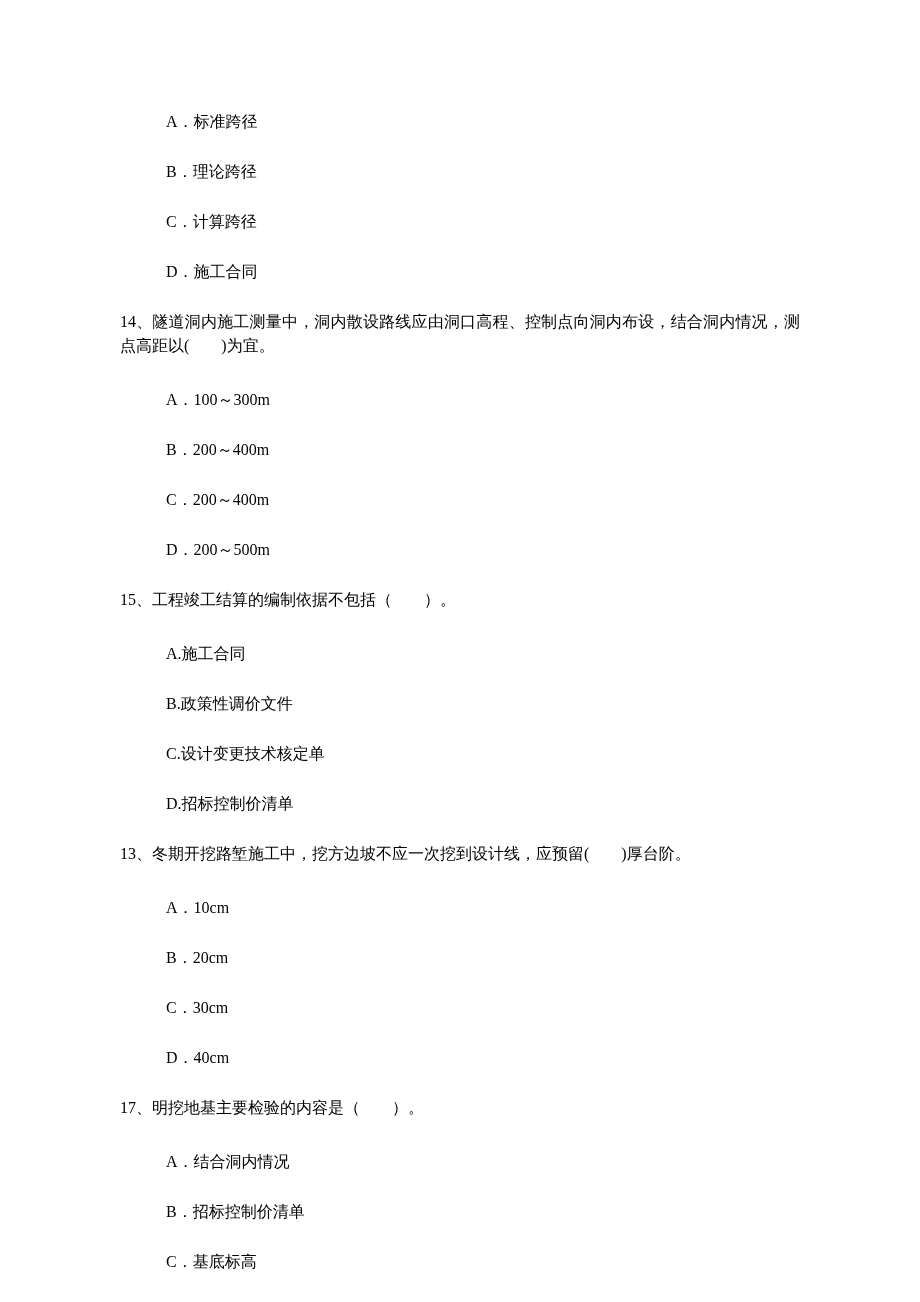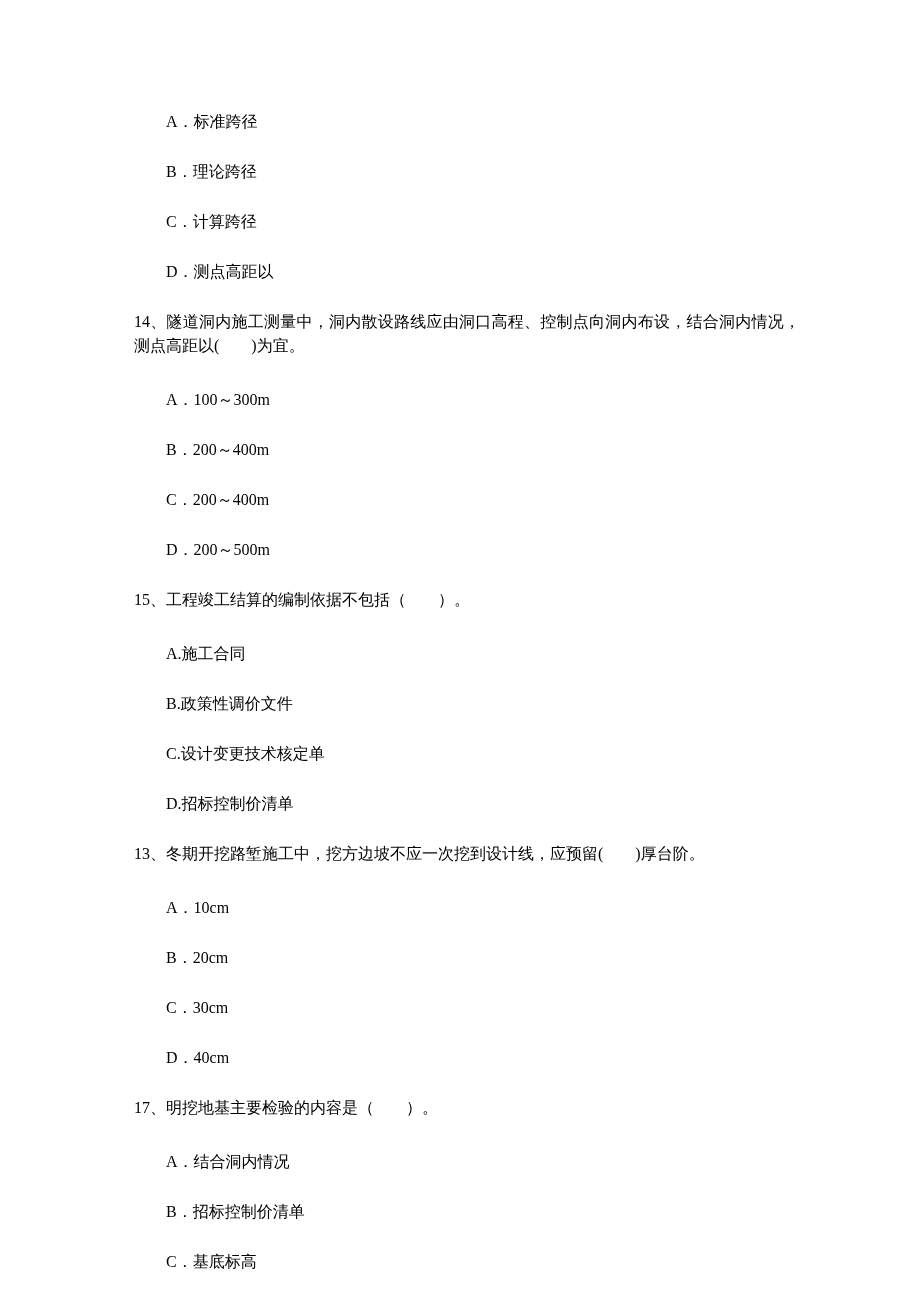--- a/index.html
+++ b/index.html
@@ -14,31 +14,31 @@
     color: #000;
     line-height: 1.5;
     padding: 110px 120px 40px 120px;
     box-sizing: border-box;
   }
   .option {
     padding-left: 46px;
     margin: 0 0 26px 0;
   }
   .question {
-    margin: 0 0 30px 14px;
+    margin: 0 0 30px 0;
     text-align: justify;
   }
 </style>
 </head>
 <body>
 
 <p class="option">A．标准跨径</p>
 <p class="option">B．理论跨径</p>
 <p class="option">C．计算跨径</p>
-<p class="option">D．测点高距以</p>
+<p class="option">D．施工合同</p>
 
 <p class="question">14、隧道洞内施工测量中，洞内散设路线应由洞口高程、控制点向洞内布设，结合洞内情况，测点高距以(　　)为宜。</p>
 <p class="option">A．100～300m</p>
 <p class="option">B．200～400m</p>
 <p class="option">C．200～400m</p>
 <p class="option">D．200～500m</p>
 
 <p class="question">15、工程竣工结算的编制依据不包括（　　）。</p>
 <p class="option">A.施工合同</p>
 <p class="option">B.政策性调价文件</p>

